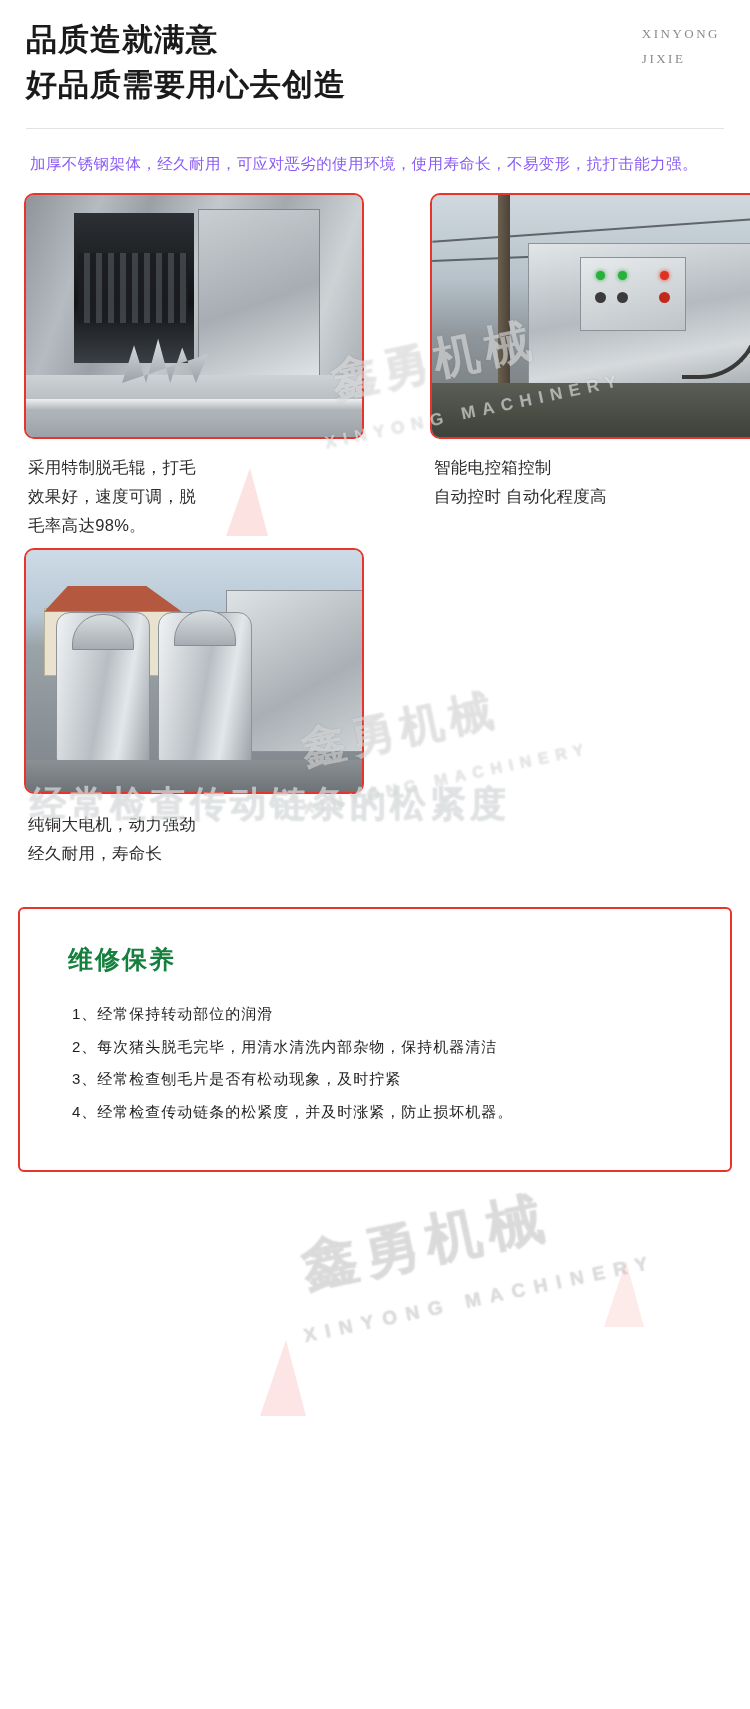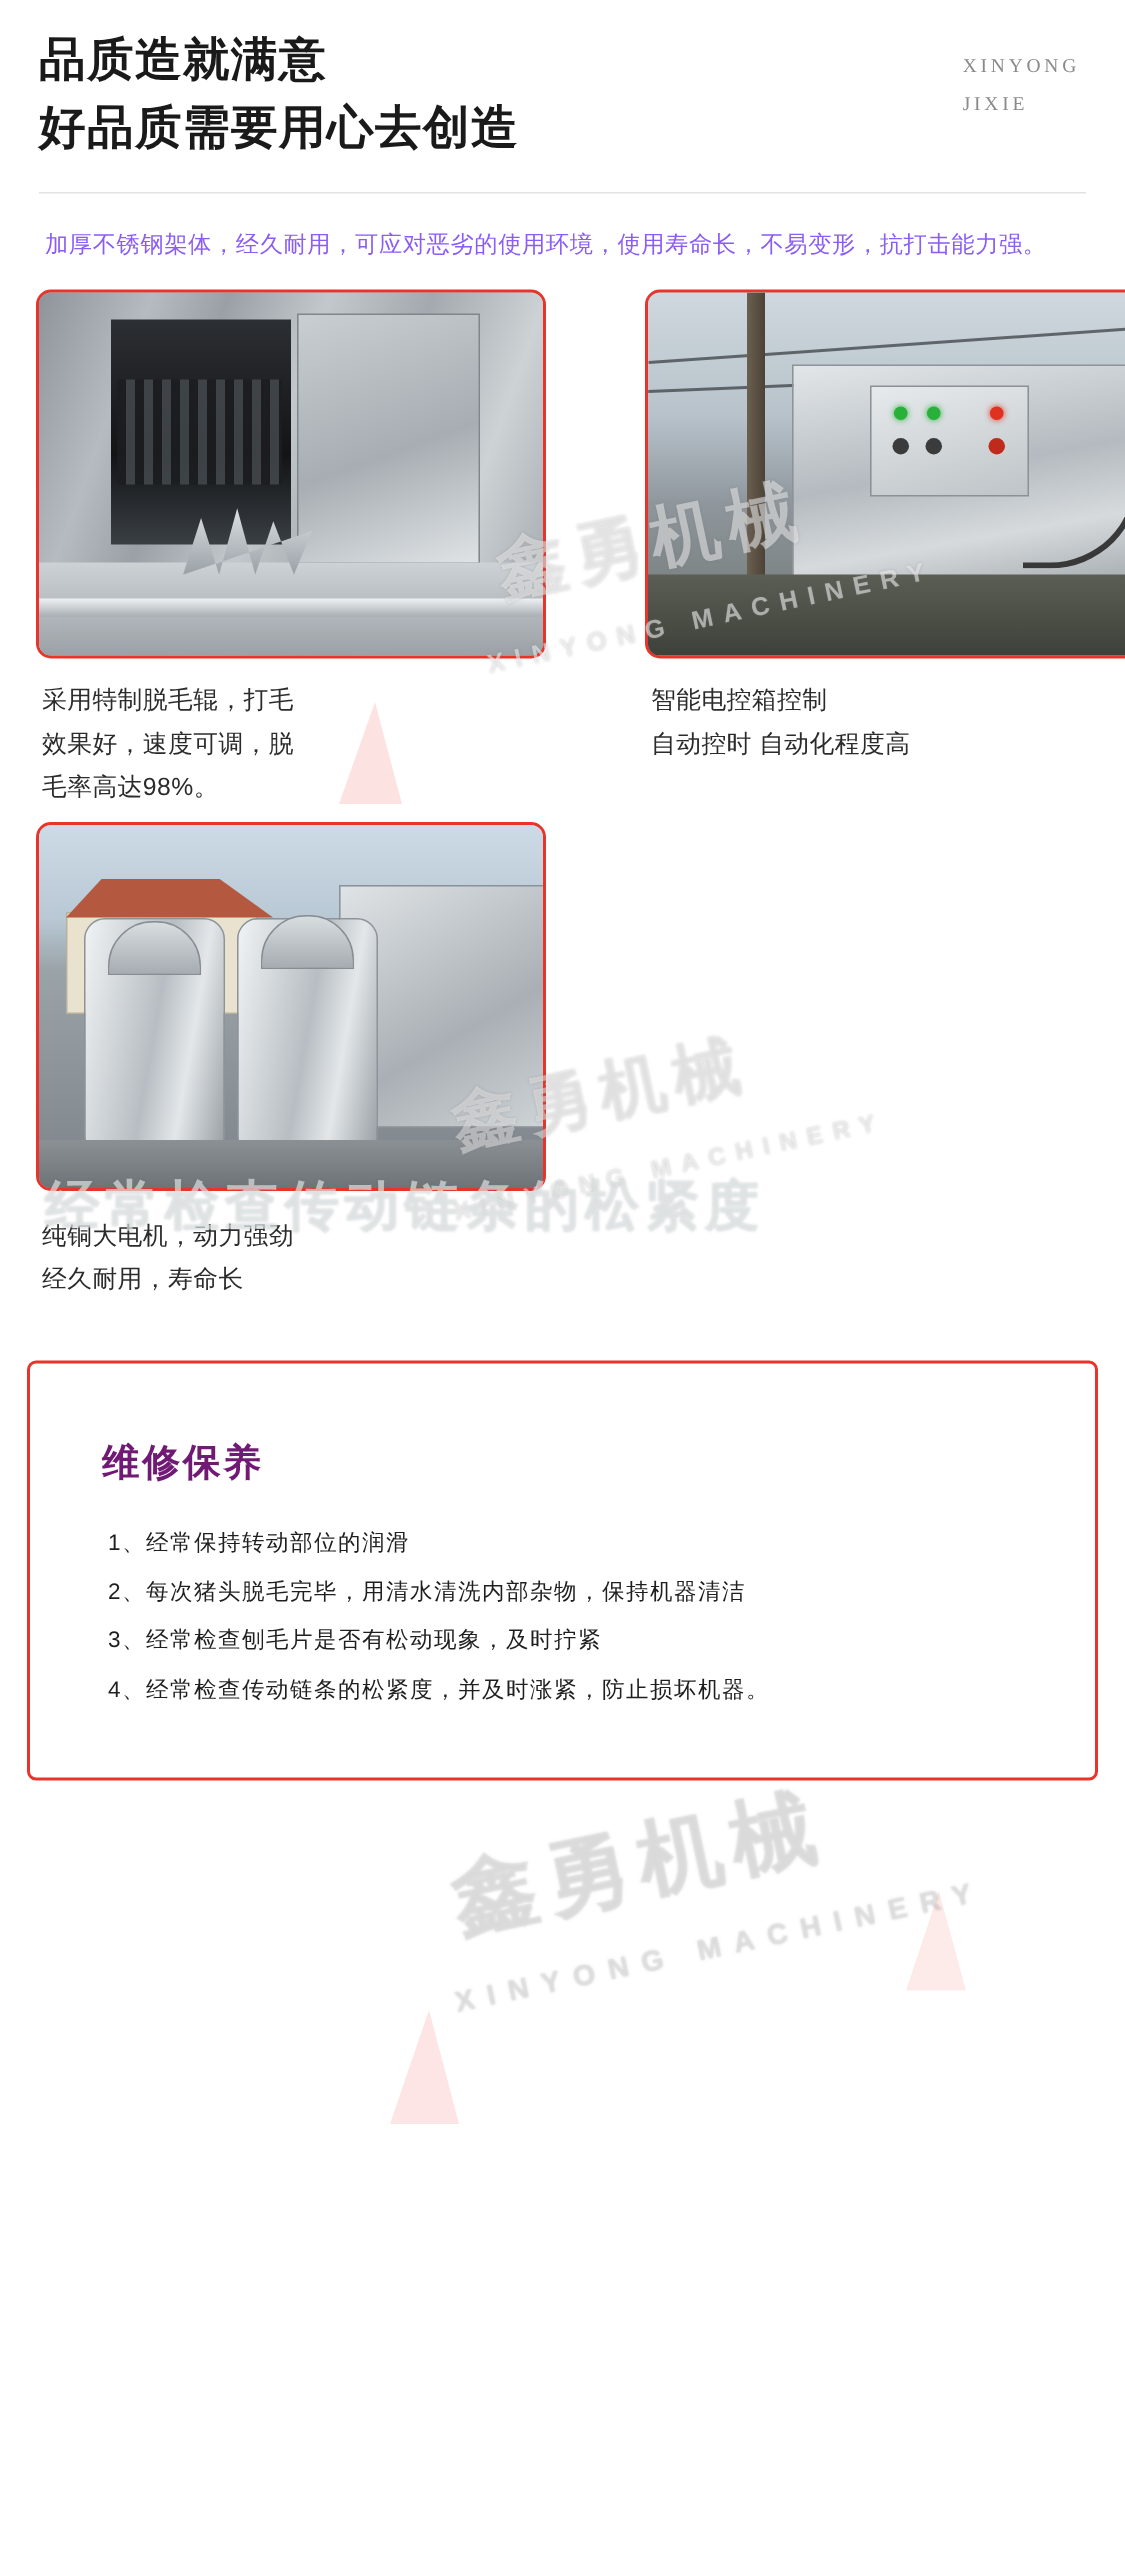--- a/index.html
+++ b/index.html
@@ -24,21 +24,21 @@
   .header-title {
     font-size: 31px;
     font-weight: bold;
     color: #1a1a1a;
     letter-spacing: 1px;
     line-height: 1.45;
   }
   .header-brand {
     position: absolute;
     right: 30px;
-    top: 32px;
+    top: 22px;
     text-align: left;
     color: #8a8a8a;
     font-size: 13px;
     letter-spacing: 2.5px;
     line-height: 1.9;
     font-family: "Liberation Serif", serif;
     margin-left: 40px;
   }
   .divider {
     height: 1px;
@@ -240,23 +240,23 @@
     border: 2px solid #e8342a;
     border-radius: 6px;
     padding: 34px 34px 40px 34px;
     box-sizing: border-box;
     position: relative;
     background: transparent;
   }
   .maint-title {
     font-size: 25px;
     font-weight: bold;
-    color: #701a75;
+    color: #15803d;
     letter-spacing: 2px;
-    margin: 15px 0 24px 14px;
+    margin: 0 0 24px 14px;
   }
   .maint-list {
     list-style: none;
     margin: 0;
     padding: 0;
   }
   .maint-list li {
     font-size: 15px;
     line-height: 1.9;
     color: #1f1f1f;

